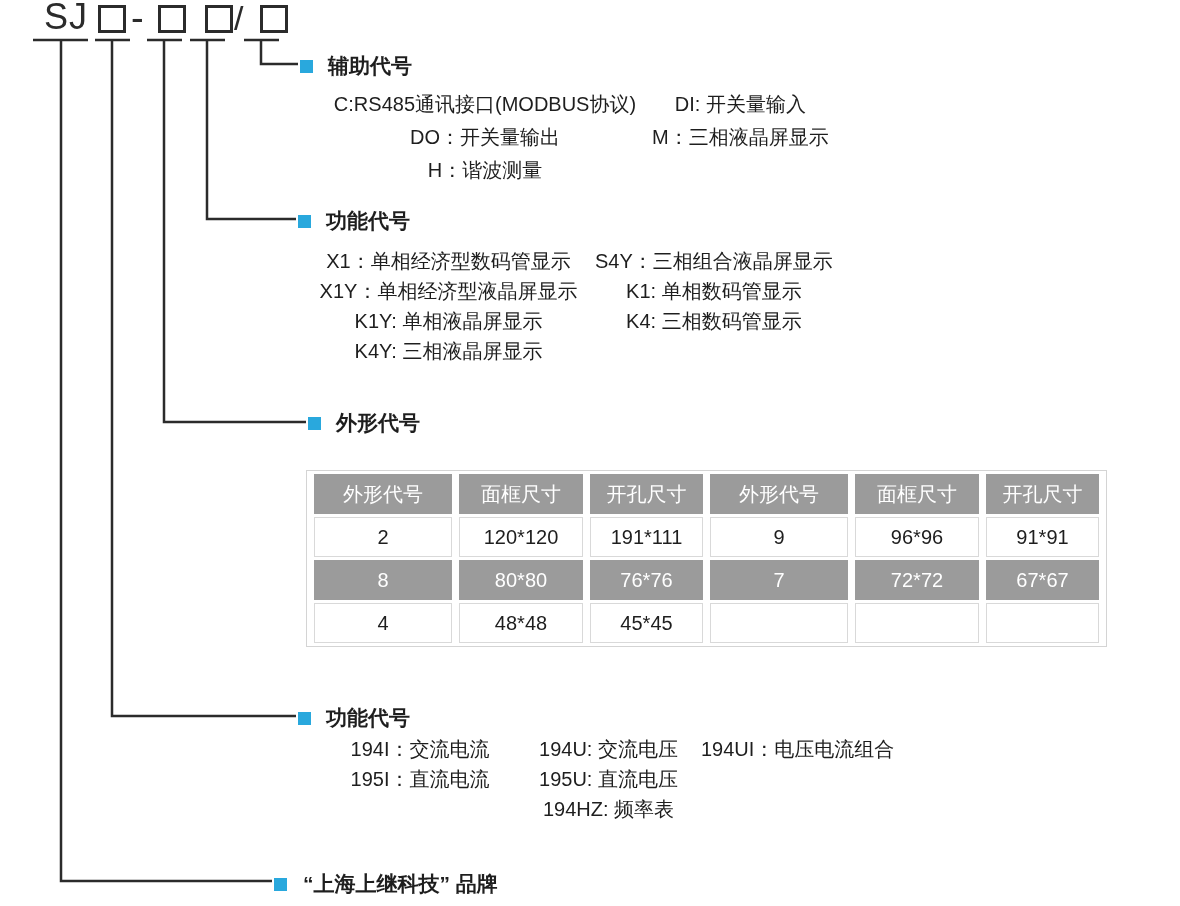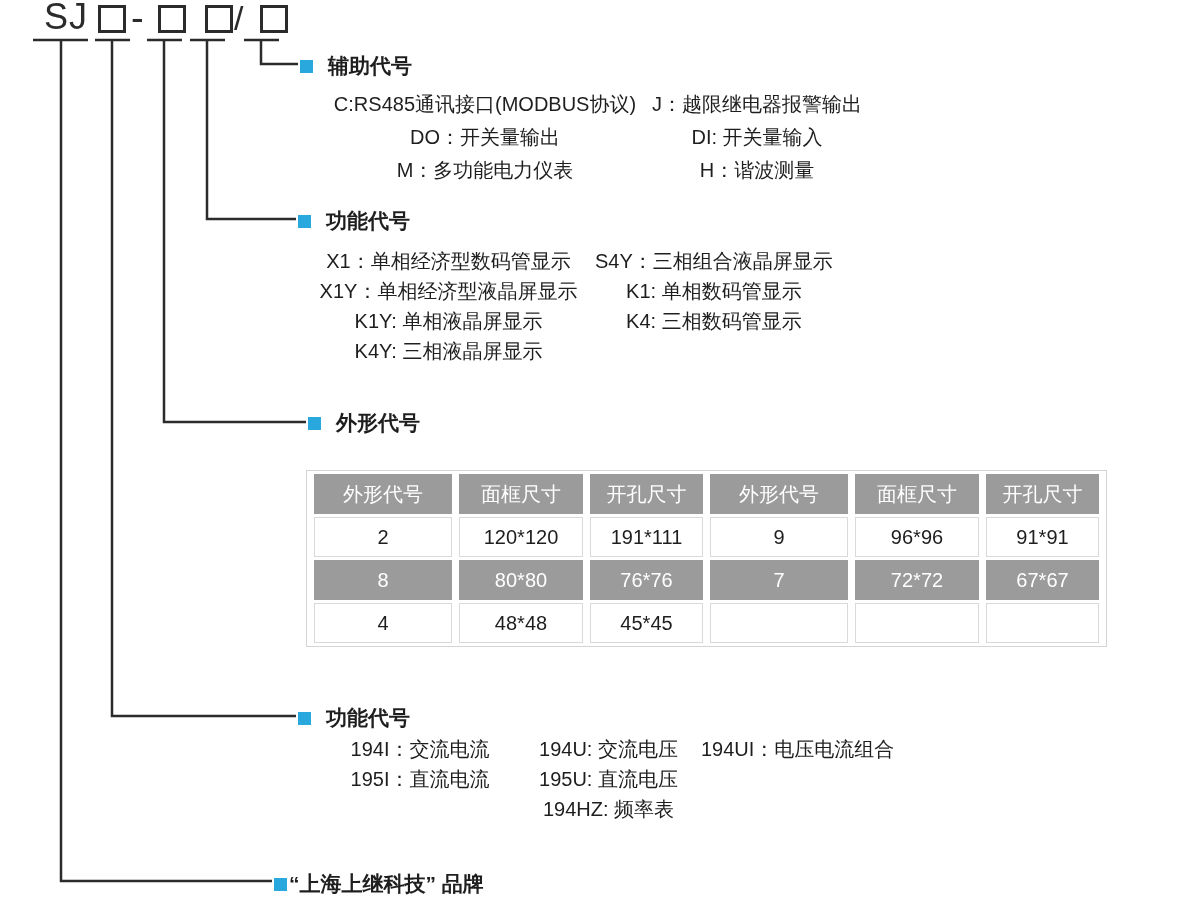--- a/index.html
+++ b/index.html
@@ -36,21 +36,21 @@
   .function-block{left:324px;top:734px;grid-template-columns:192px 185px auto;grid-auto-rows:30px;align-items:center;}
 
   
   .shape-table{position:absolute;left:306px;top:470px;width:800px;border-collapse:separate;border-spacing:7px 3px;border:1px solid #d4d4d4;table-layout:fixed;}
   .shape-table td,.shape-table th{height:38px;text-align:center;vertical-align:middle;font-size:20px;font-weight:400;padding:0;}
   .shape-table th{background:var(--table-gray);color:#fff;border:1px solid var(--table-gray);}
   .shape-table tr.gray td{background:var(--table-gray);color:#fff;border:1px solid var(--table-gray);}
   .shape-table tr.white td{background:#fff;border:1px solid var(--light-border);}
 
   
-  .brand-row{position:absolute;left:274px;top:871px;display:flex;align-items:center;gap:2px;height:26px;}
+  .brand-row{position:absolute;left:274px;top:871px;display:flex;align-items:center;gap:16px;height:26px;}
   .brand-label{font-size:21px;font-weight:600;white-space:nowrap;}
 </style>
 </head>
 <body>
 
 <div class="canvas">
 
   <svg class="connectors" width="1180" height="906" viewBox="0 0 1180 906">
     <path d="M33 40 H88 M61 40 V881 H272" fill="none" stroke="#2b2b2b" stroke-width="2.5"></path>
     <path d="M95 40 H130 M112 40 V716 H296" fill="none" stroke="#2b2b2b" stroke-width="2.5"></path>
@@ -66,24 +66,23 @@
   <div class="model-box" style="left:205px"></div>
   <div class="sep sep-slash">/</div>
   <div class="model-box" style="left:260px"></div>
 
   <div class="section-head" style="left:300px;top:53px">
     <span class="bullet"></span>
     <span class="section-title">辅助代号</span>
   </div>
   <div class="codes aux-block">
     <span>C:RS485通讯接口(MODBUS协议)</span>
-    <span>J：越限继电器报警输出</span>
+    <span>DI: 开关量输入</span>
     <span>DO：开关量输出</span>
-    <span>DI: 开关量输入</span>
-    <span>M：多功能电力仪表</span>
+    <span>M：三相液晶屏显示</span>
     <span>H：谐波测量</span>
   </div>
 
   <div class="section-head" style="left:298px;top:208px">
     <span class="bullet"></span>
     <span class="section-title">功能代号</span>
   </div>
   <div class="codes display-block">
     <span>X1：单相经济型数码管显示</span>
     <span>S4Y：三相组合液晶屏显示</span>

